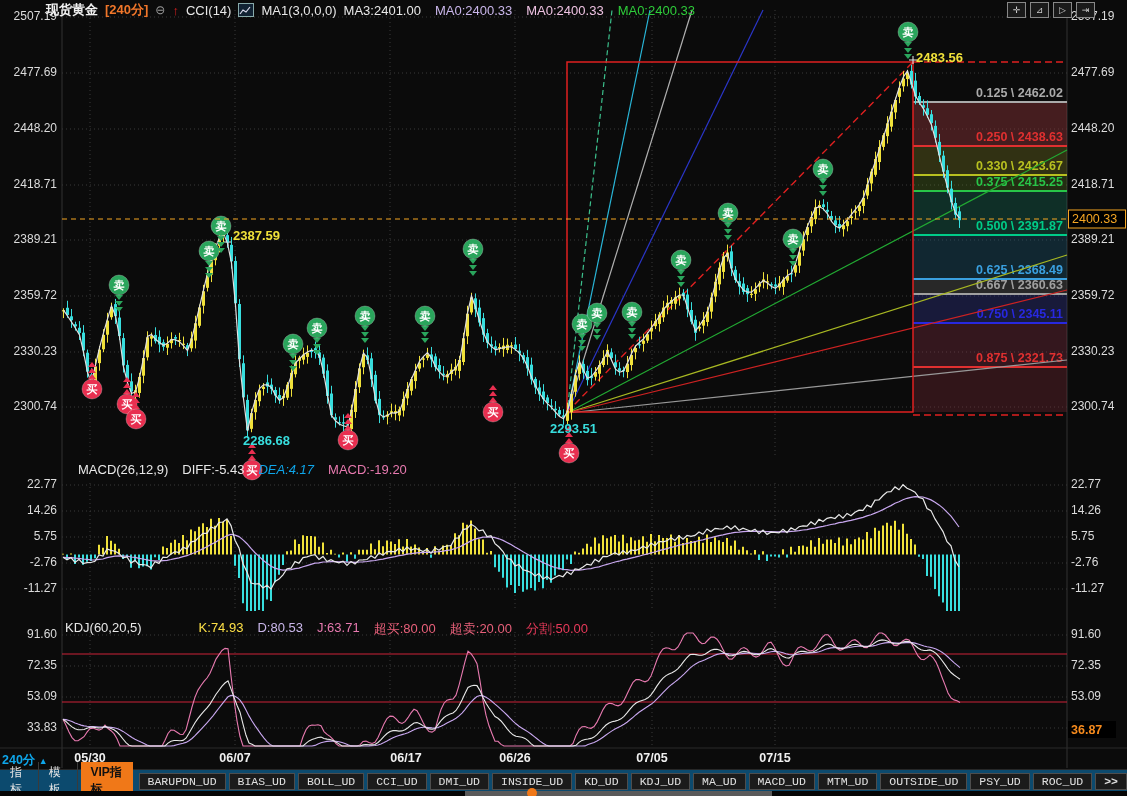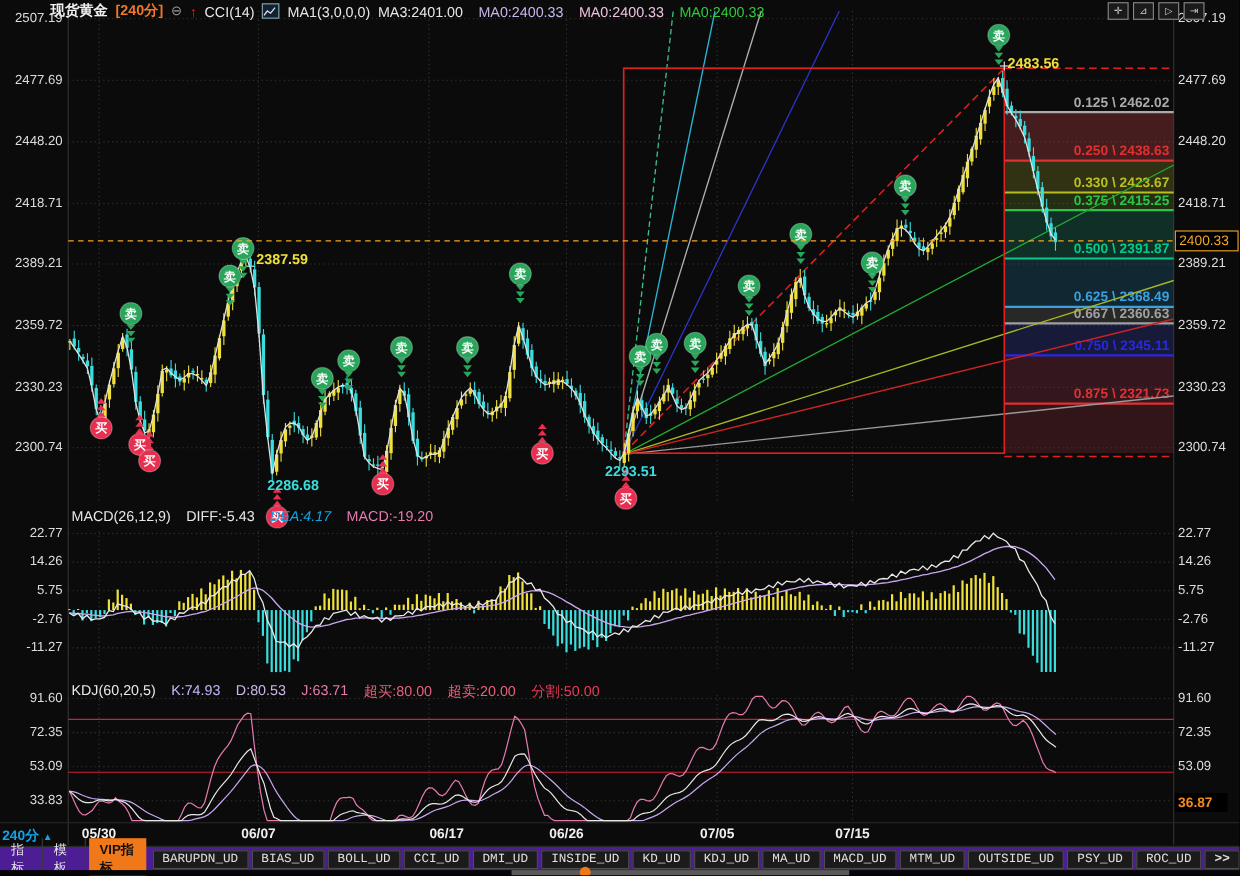--- a/index.html
+++ b/index.html
@@ -22,21 +22,21 @@
   
   .ytick{position:absolute;left:0;width:57px;text-align:right;font-size:12px;color:#dcdcdc;}
   .ytickR{position:absolute;left:1071px;width:56px;text-align:left;font-size:12px;color:#dcdcdc;}
   
   .phdr{display:flex;gap:14px;font-size:13px;color:#e8e8e8;white-space:nowrap;}
   
   .dtick{position:absolute;top:751px;width:60px;text-align:center;font-size:12.5px;
          font-weight:bold;color:#f0f0f0;}
   #corner{left:2px;top:752px;color:#0ea5e9;font-weight:bold;font-size:12.5px;}
   
-  #tabbar{left:0;top:769px;width:1127px;height:22px;background:#4c1d95;border-top:1px solid #272727;
+  #tabbar{left:0;top:769px;width:1127px;height:22px;background:#0c4a6e;border-top:1px solid #272727;
           display:flex;align-items:center;font-size:12px;color:#e6e6e6;}
   .t-plain{padding:2px 10px;border-right:1px solid #3a3a3a;}
   .t-vip{padding:2px 10px;background:#f07818;color:#111;font-weight:bold;margin:0 3px;}
   .t-box{padding:1px 8px;border:1px solid #4d4d4d;background:#1b1b1b;margin-left:3px;
          font-family:"Liberation Mono","DejaVu Sans Mono",monospace;font-size:11.5px;color:#e0e0e0;}
   
   #bstrip{left:0;top:791px;width:1127px;height:5px;background:#060606;}
   #btrack{position:absolute;left:465px;top:0;width:307px;height:5px;background:#5a5a5a;}
   #bdot{position:absolute;left:527px;top:-3px;width:10px;height:10px;border-radius:50%;background:#f07818;}
   
@@ -985,33 +985,33 @@
         <span style="font-size:9px;color:#ccc;line-height:1;">▷</span>
       </div>
       <div class="tbic">
         <span style="font-size:9px;color:#ccc;line-height:1;">⇥</span>
       </div>
     </div>
 
   <div id="axis-left"></div>
   <div id="axis-right"></div>
 
-  <div class="ov phdr" style="left:65px;top:462px;">
+  <div class="ov phdr" style="left:78px;top:462px;">
     <span>MACD(26,12,9)</span>
     <span id="macd-values" style="display:flex;gap:14px;">
         <span style="color: rgb(232, 232, 232);">DIFF:-5.43</span>
         <span style="color: #0ea5e9; font-style: italic;">DEA:4.17</span>
         <span style="color: rgb(232, 122, 176);">MACD:-19.20</span>
       </span>
   </div>
 
   <div class="ov phdr" style="left:65px;top:620px;">
     <span>KDJ(60,20,5)</span>
     <span id="kdj-values" style="display:flex;gap:14px;">
-        <span style="color: #c4b5fd;">K:74.93</span>
+        <span style="color: #fde047; margin-left: 43px;">K:74.93</span>
         <span style="color: rgb(201, 182, 234);">D:80.53</span>
         <span style="color: rgb(232, 122, 176);">J:63.71</span>
         <span style="color: rgb(232, 96, 122);">超买:80.00</span>
         <span style="color: rgb(232, 96, 122);">超卖:20.00</span>
         <span style="color: rgb(232, 58, 90);">分割:50.00</span>
       </span>
   </div>
 
   <div id="date-row"></div>
   <div id="corner" class="ov">

